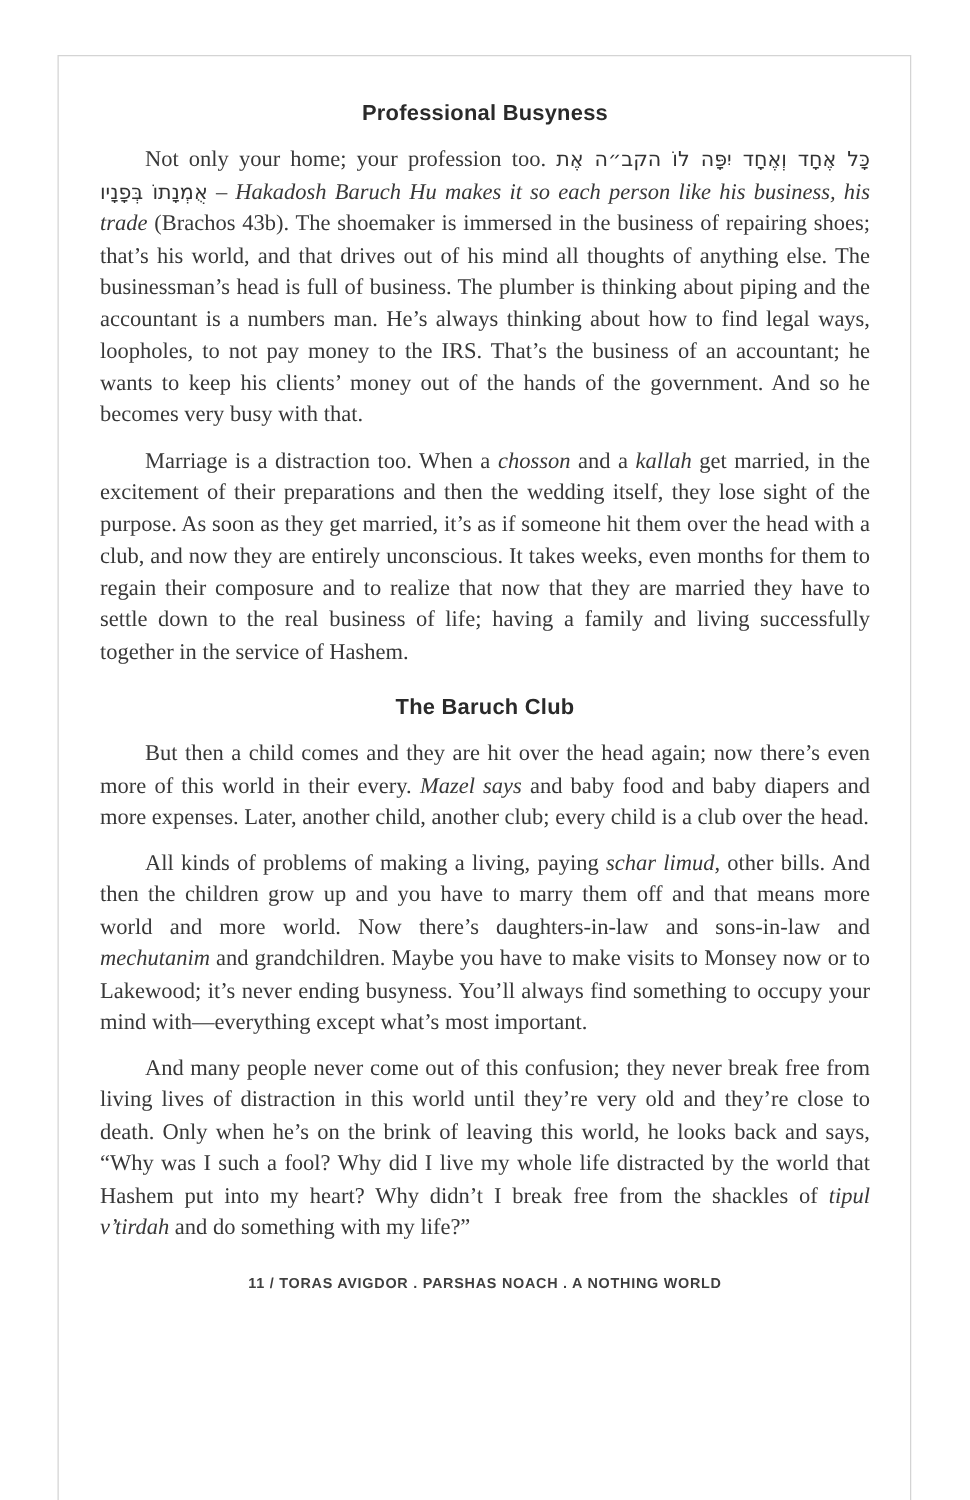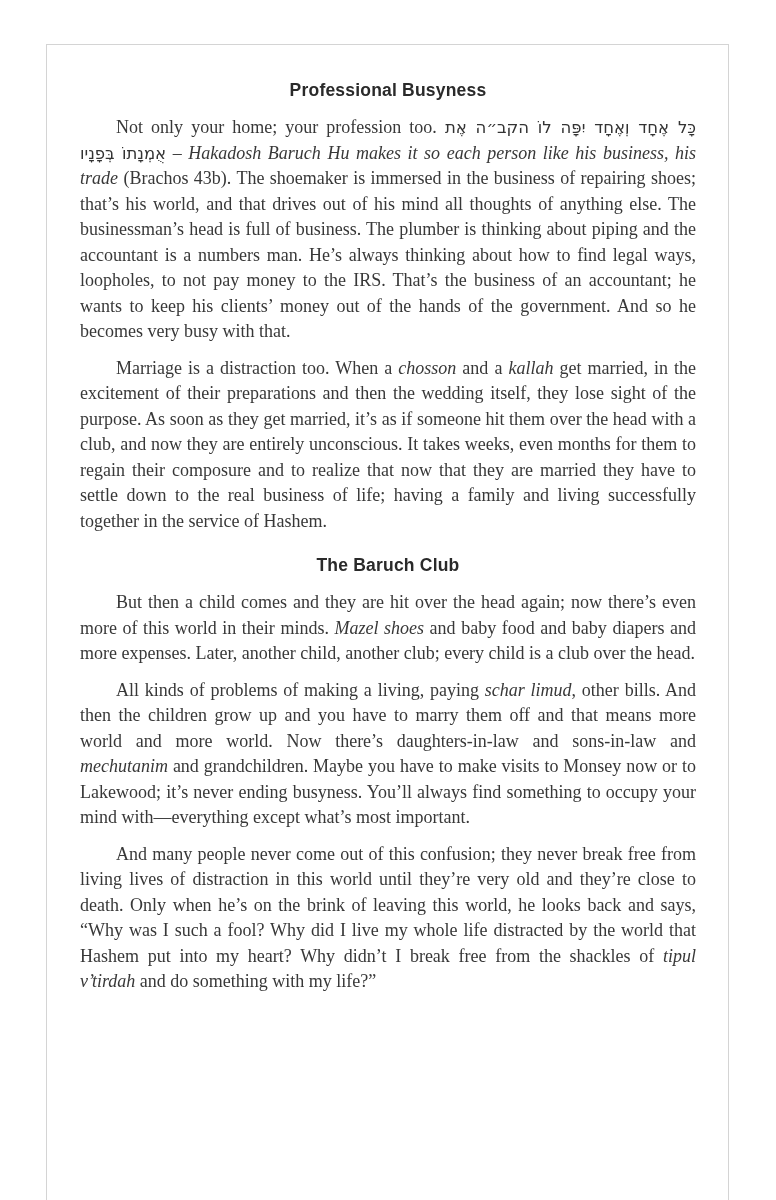--- a/index.html
+++ b/index.html
@@ -69,19 +69,20 @@
 <body>
 
 <div class="canvas">
   <div class="page">
     <div class="content">
       <div>
           <h2 class="heading">Professional Busyness</h2>
           <p class="para"><span>Not only your home; your profession too. </span><span class="heb" dir="rtl" lang="he">כָּל אֶחָד וְאֶחָד יִפָּה לוֹ הקב״ה אֶת אֻמְנָתוֹ בְּפָנָיו</span><span> – </span><span class="it">Hakadosh Baruch Hu makes it so each person like his business, his trade</span><span> (Brachos 43b). The shoemaker is immersed in the business of repairing shoes; that’s his world, and that drives out of his mind all thoughts of anything else. The businessman’s head is full of business. The plumber is thinking about piping and the accountant is a numbers man. He’s always thinking about how to find legal ways, loopholes, to not pay money to the IRS. That’s the business of an accountant; he wants to keep his clients’ money out of the hands of the government. And so he becomes very busy with that.</span></p>
           <p class="para"><span>Marriage is a distraction too. When a </span><span class="it">chosson</span><span> and a </span><span class="it">kallah</span><span> get married, in the excitement of their preparations and then the wedding itself, they lose sight of the purpose. As soon as they get married, it’s as if someone hit them over the head with a club, and now they are entirely unconscious. It takes weeks, even months for them to regain their composure and to realize that now that they are married they have to settle down to the real business of life; having a family and living successfully together in the service of Hashem.</span></p>
           <h2 class="heading not-first">The Baruch Club</h2>
-          <p class="para"><span>But then a child comes and they are hit over the head again; now there’s even more of this world in their minds. </span><span class="it">Mazel shoes</span><span> and baby food and baby diapers and more expenses. Later, another child, another club; every child is a club over the head.</span></p>
+          <p class="para"><span>But then a child comes and they are hit over the head again; now there’s even more of this world in their every. </span><span class="it">Mazel says</span><span> and baby food and baby diapers and more expenses. Later, another child, another club; every child is a club over the head.</span></p>
           <p class="para"><span>All kinds of problems of making a living, paying </span><span class="it">schar limud</span><span>, other bills. And then the children grow up and you have to marry them off and that means more world and more world. Now there’s daughters-in-law and sons-in-law and </span><span class="it">mechutanim</span><span> and grandchildren. Maybe you have to make visits to Monsey now or to Lakewood; it’s never ending busyness. You’ll always find something to occupy your mind with—everything except what’s most important.</span></p>
           <p class="para"><span>And many people never come out of this confusion; they never break free from living lives of distraction in this world until they’re very old and they’re close to death. Only when he’s on the brink of leaving this world, he looks back and says, “Why was I such a fool? Why did I live my whole life distracted by the world that Hashem put into my heart? Why didn’t I break free from the shackles of </span><span class="it">tipul v’tirdah</span><span> and do something with my life?”</span></p>
         </div>
+      <div class="footer">11 / TORAS AVIGDOR . PARSHAS NOACH . A NOTHING WORLD</div>
     </div>
   </div>
 </div>
 
 </body></html>

